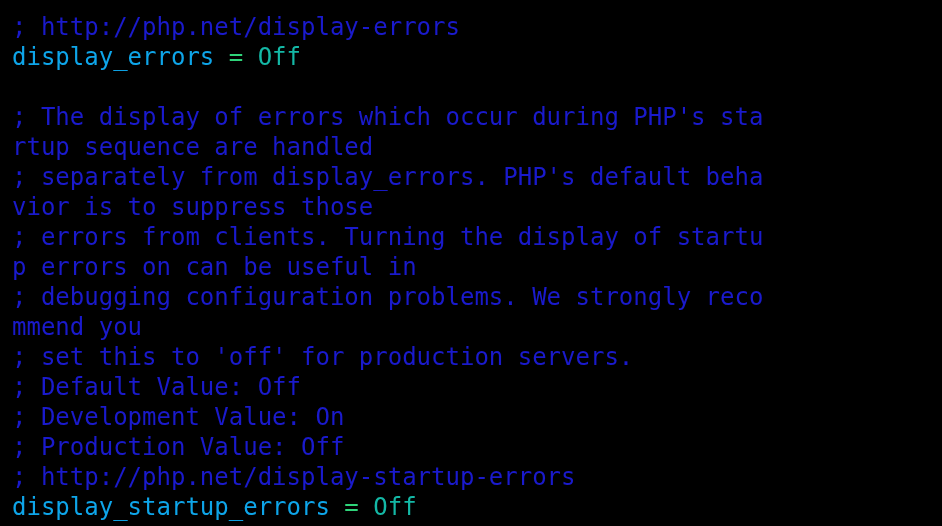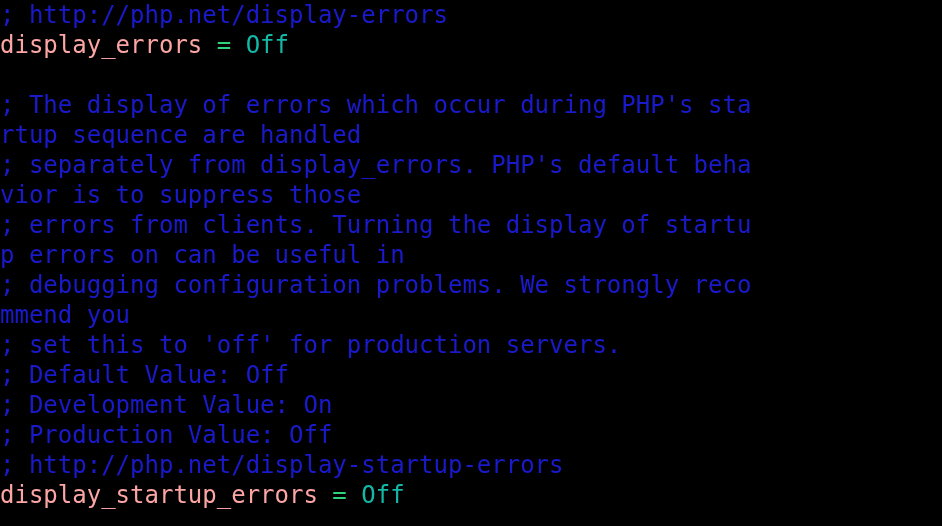--- a/index.html
+++ b/index.html
@@ -17,37 +17,37 @@
     width: 942px;
     height: 526px;
     background: #000000;
     font-family: "DejaVu Sans Mono", "Liberation Mono", monospace;
     font-size: 24px;
     line-height: 30px;
     letter-spacing: 0px;
     white-space: pre;
     overflow: hidden;
     position: relative;
-    padding: 0;
+    padding: 12px;
     box-sizing: border-box;
   }
   .term-line {
     height: 30px;
     line-height: 30px;
     white-space: pre;
     display: block;
     font-family: "DejaVu Sans Mono", "Liberation Mono", monospace;
     font-size: 24px;
   }
   .tok {
     white-space: pre;
     font-family: "DejaVu Sans Mono", "Liberation Mono", monospace;
   }
   .tok-comment  { color: #1a1acc; }
-  .tok-key      { color: #fca5a5; }
+  .tok-key      { color: #0ea5e9; }
   .tok-operator { color: #2fd47a; }
   .tok-value    { color: #14b8a6; }
   .tok-blank    { color: #000000; }
 </style>
 </head>
 <body>
 
 <div id="terminal"><div class="term-line"><span class="tok tok-comment">; http://php.net/display-errors</span></div><div class="term-line"><span class="tok tok-key">display_errors </span><span class="tok tok-operator">=</span><span class="tok tok-value"> Off</span></div><div class="term-line"><span class="tok tok-blank"> </span></div><div class="term-line"><span class="tok tok-comment">; The display of errors which occur during PHP's sta</span></div><div class="term-line"><span class="tok tok-comment">rtup sequence are handled</span></div><div class="term-line"><span class="tok tok-comment">; separately from display_errors. PHP's default beha</span></div><div class="term-line"><span class="tok tok-comment">vior is to suppress those</span></div><div class="term-line"><span class="tok tok-comment">; errors from clients. Turning the display of startu</span></div><div class="term-line"><span class="tok tok-comment">p errors on can be useful in</span></div><div class="term-line"><span class="tok tok-comment">; debugging configuration problems. We strongly reco</span></div><div class="term-line"><span class="tok tok-comment">mmend you</span></div><div class="term-line"><span class="tok tok-comment">; set this to 'off' for production servers.</span></div><div class="term-line"><span class="tok tok-comment">; Default Value: Off</span></div><div class="term-line"><span class="tok tok-comment">; Development Value: On</span></div><div class="term-line"><span class="tok tok-comment">; Production Value: Off</span></div><div class="term-line"><span class="tok tok-comment">; http://php.net/display-startup-errors</span></div><div class="term-line"><span class="tok tok-key">display_startup_errors </span><span class="tok tok-operator">=</span><span class="tok tok-value"> Off</span></div></div>
 
 </body></html>

